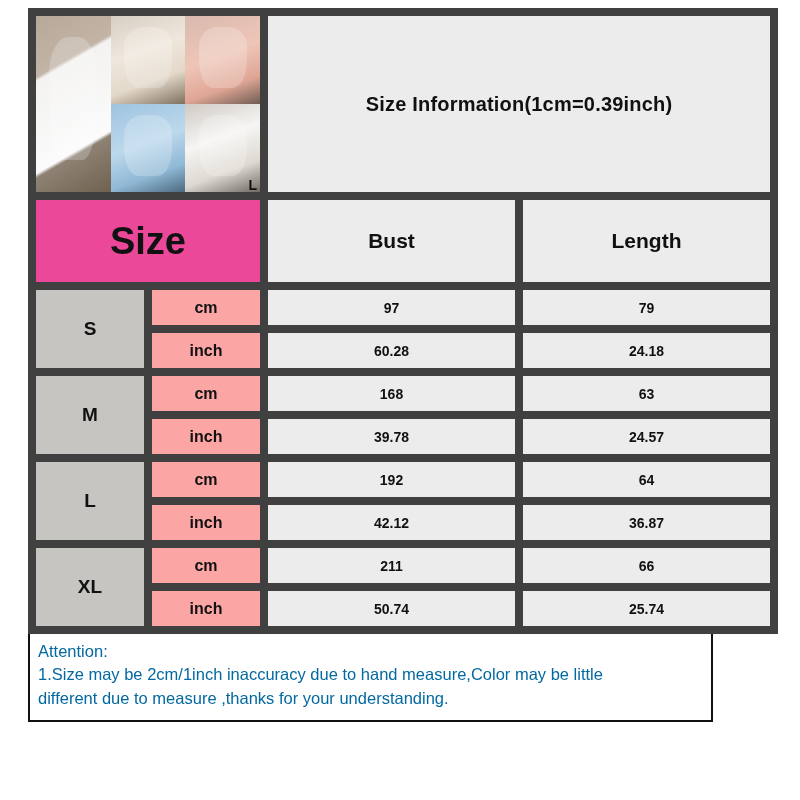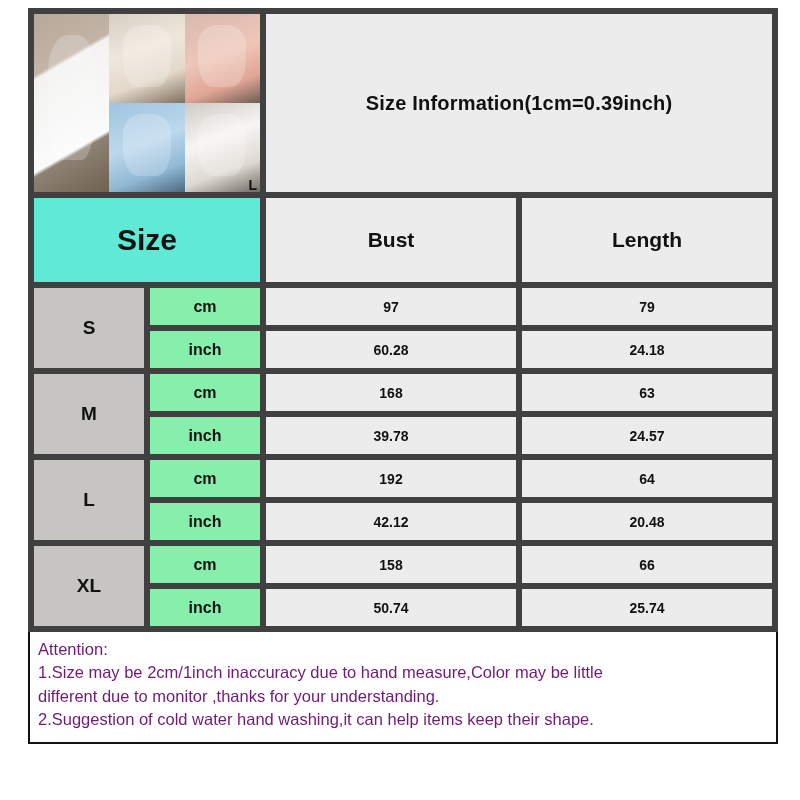--- a/index.html
+++ b/index.html
@@ -18,21 +18,21 @@
     background: #ffffff;
     padding: 8px 22px 8px 28px;
   }
   .sizechart {
     width: 750px;
     border: 2px solid #111;
     border-collapse: collapse;
     table-layout: fixed;
   }
   .sizechart td, .sizechart th {
-    border: 6px solid #404040;
+    border: 8px solid #404040;
     padding: 0;
     text-align: center;
     vertical-align: middle;
     font-weight: bold;
     color: #111;
   }
 
   
   .imgcell {
     width: 232px;
@@ -84,55 +84,55 @@
   }
 
   .title-cell {
     background: #ececec;
     font-size: 20px;
     letter-spacing: 0.2px;
   }
 
   
   .size-head {
-    background: #5eead4;
+    background: #ec4899;
     height: 90px;
-    font-size: 30px;
+    font-size: 38px;
   }
   .col-head {
     background: #ececec;
     height: 90px;
     font-size: 21px;
   }
 
   .size-label {
     background: #c7c5c1;
     font-size: 19px;
     width: 120px;
   }
   .unit-cell {
-    background: #86efac;
+    background: #fca5a5;
     width: 112px;
     font-size: 16px;
     height: 43px;
   }
   .val-cell {
     background: #ececec;
     font-size: 14px;
     height: 43px;
     font-weight: bold;
   }
 
   .attention {
-    width: 750px;
+    width: 685px;
     border: 2px solid #111;
     border-top: none;
     padding: 6px 10px 10px 8px;
     font-size: 16.5px;
-    color: #701a75;
+    color: #0369a1;
     line-height: 1.42;
   }
   .attention div { margin: 0; padding: 0; }
   .att-title { margin-bottom: 1px; }
 </style>
 </head>
 <body>
 
 <div class="page">
 
@@ -184,37 +184,36 @@
 
       <tr>
         <td class="size-label" rowspan="2">L</td>
         <td class="unit-cell">cm</td>
         <td class="val-cell">192</td>
         <td class="val-cell">64</td>
       </tr>
       <tr>
         <td class="unit-cell">inch</td>
         <td class="val-cell">42.12</td>
-        <td class="val-cell">20.48</td>
+        <td class="val-cell">36.87</td>
       </tr>
 
       <tr>
         <td class="size-label" rowspan="2">XL</td>
         <td class="unit-cell">cm</td>
-        <td class="val-cell">158</td>
+        <td class="val-cell">211</td>
         <td class="val-cell">66</td>
       </tr>
       <tr>
         <td class="unit-cell">inch</td>
         <td class="val-cell">50.74</td>
         <td class="val-cell">25.74</td>
       </tr>
     </tbody>
   </table>
 
   <div class="attention">
     <div class="att-title">Attention:</div>
     <div>1.Size may be 2cm/1inch inaccuracy due to hand measure,Color may be little</div>
-    <div>different due to monitor ,thanks for your understanding.</div>
-    <div>2.Suggestion of cold water hand washing,it can help items keep their shape.</div>
+    <div>different due to measure ,thanks for your understanding.</div>
   </div>
 
 </div>
 
 </body></html>

